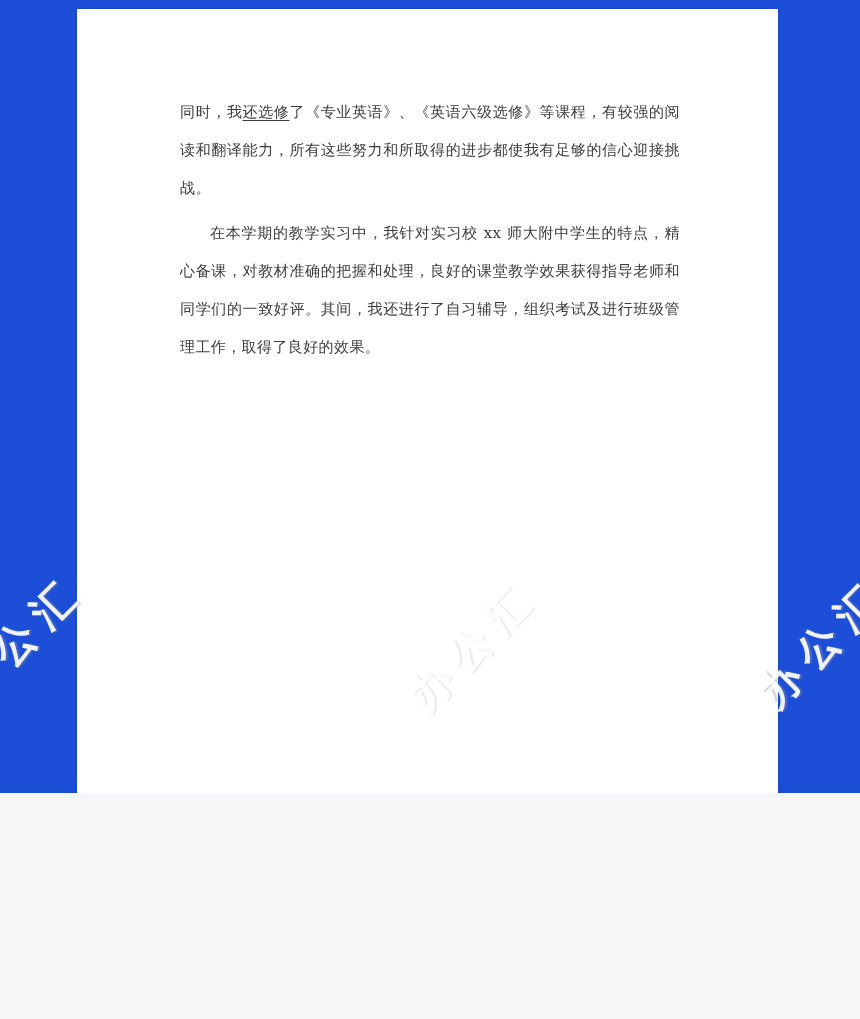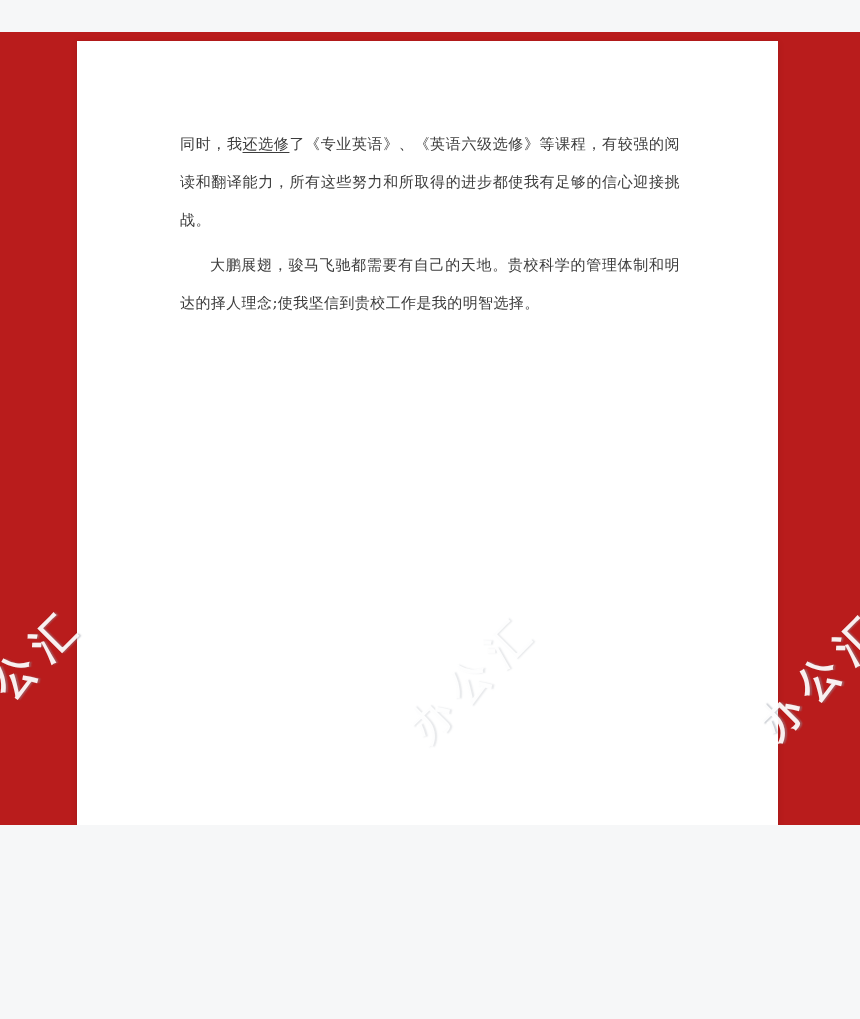--- a/index.html
+++ b/index.html
@@ -5,23 +5,22 @@
   html, body {
     margin: 0;
     padding: 0;
     background: #f6f7f8;
     font-family: "DejaVu Serif", "Liberation Serif", serif;
   }
   .stage {
     position: relative;
     width: 860px;
     height: 793px;
-    background: #b91c1c;
+    background: #1d4ed8;
     overflow: hidden;
-    margin-top: 32px;
   }
   .paper {
     position: absolute;
     left: 77px;
     top: 9px;
     width: 701px;
     height: 988px;
     background: #ffffff;
     box-shadow: 0 2px 7px rgba(0,0,0,0.10), 0 0 1px rgba(0,0,0,0.10);
   }
@@ -68,21 +67,21 @@
   .wm-bottom-right{ left: 758px;  top: 985px; }
 </style>
 </head>
 <body>
 
 <div class="stage">
 
   <div class="paper">
     <div class="doc-body">
         <p class="para">同时，我<span class="u">还选修</span>了《专业英语》、《英语六级选修》等课程，有较强的阅读和翻译能力，所有这些努力和所取得的进步都使我有足够的信心迎接挑战。</p>
-        <p class="para indent">大鹏展翅，骏马飞驰都需要有自己的天地。贵校科学的管理体制和明达的择人理念;使我坚信到贵校工作是我的明智选择。</p>
+        <p class="para indent">在本学期的教学实习中，我针对实习校 xx 师大附中学生的特点，精心备课，对教材准确的把握和处理，良好的课堂教学效果获得指导老师和同学们的一致好评。其间，我还进行了自习辅导，组织考试及进行班级管理工作，取得了良好的效果。</p>
       </div>
   </div>
 
   <div class="wm wm-left-mid">办公汇</div>
   <div class="wm wm-page-mid">办公汇</div>
   <div class="wm wm-right-mid">办公汇</div>
   <div class="wm wm-bottom-left">办公汇</div>
   <div class="wm wm-bottom-mid">办公汇</div>
   <div class="wm wm-bottom-right">办公汇</div>
 

